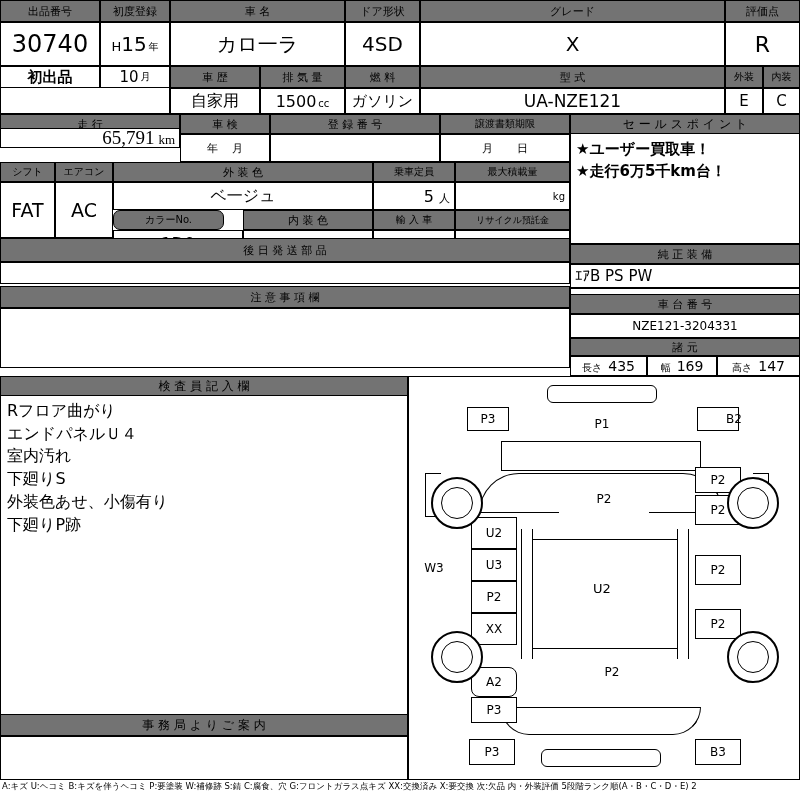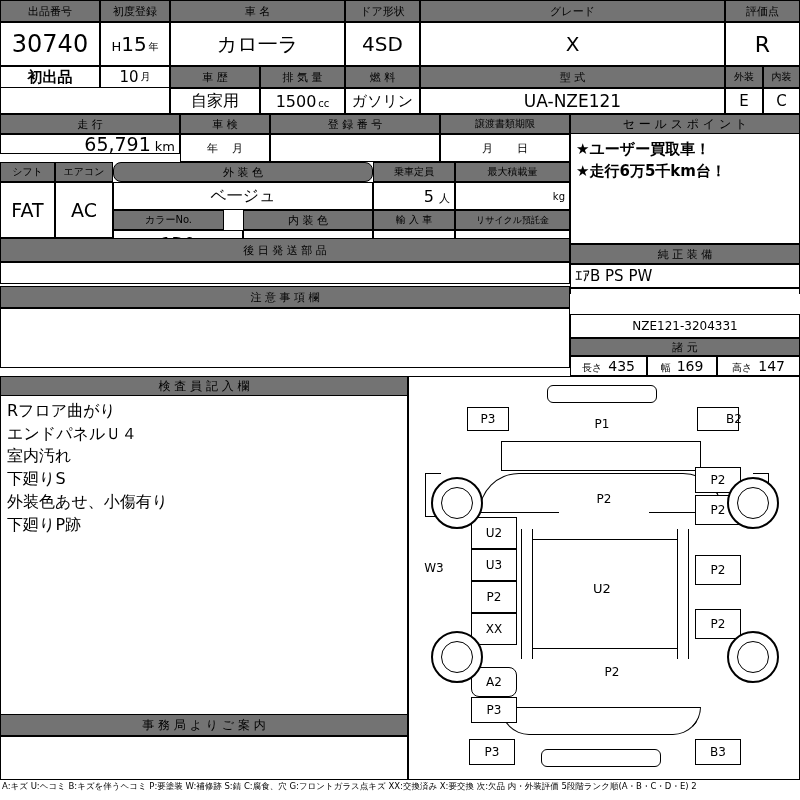--- a/index.html
+++ b/index.html
@@ -196,21 +196,21 @@
   <div class="cell val" style="left:345px;top:88px;width:75px;height:26px;font-size:15px;">ガソリン</div>
   <div class="cell val" style="left:420px;top:88px;width:305px;height:26px;font-size:17px;">UA-NZE121</div>
   <div class="cell val" style="left:725px;top:88px;width:38px;height:26px;font-size:15px;">E</div>
   <div class="cell val" style="left:763px;top:88px;width:37px;height:26px;font-size:15px;">C</div>
 
   <div class="cell hdr" style="left:0;top:114px;width:180px;height:20px;">走 行</div>
   <div class="cell hdr" style="left:180px;top:114px;width:90px;height:20px;">車 検</div>
   <div class="cell hdr" style="left:270px;top:114px;width:170px;height:20px;">登 録 番 号</div>
   <div class="cell hdr" style="left:440px;top:114px;width:130px;height:20px;font-size:10px;">譲渡書類期限</div>
 
-  <div class="cell right" style="left:0;top:134px;width:180px;height:20px;">
+  <div class="cell right" style="left:0;top:128px;width:180px;height:20px;font-family:Liberation Serif, serif;">
     <span class="rowflex">
       <span style="font-size:19px;">65,791</span>
       <span style="font-size:13px;margin-left:4px;">km</span>
     </span>
   </div>
   <div class="cell" style="left:180px;top:134px;width:90px;height:28px;">
     <span class="rowflex" style="gap:14px;">
       <span style="font-size:11px;">年</span>
       <span style="font-size:11px;">月</span>
     </span>
@@ -218,39 +218,39 @@
   <div class="cell" style="left:270px;top:134px;width:170px;height:28px;"></div>
   <div class="cell" style="left:440px;top:134px;width:130px;height:28px;">
     <span class="rowflex" style="gap:24px;">
       <span style="font-size:11px;">月</span>
       <span style="font-size:11px;">日</span>
     </span>
   </div>
 
   <div class="cell hdr sm" style="left:0;top:162px;width:55px;height:20px;">シフト</div>
   <div class="cell hdr sm" style="left:55px;top:162px;width:58px;height:20px;">エアコン</div>
-  <div class="cell hdr" style="left:113px;top:162px;width:260px;height:20px;border-radius:8px;">外 装 色</div>
+  <div class="cell hdr" style="left:113px;top:162px;width:260px;height:20px;">外 装 色</div>
   <div class="cell hdr sm" style="left:373px;top:162px;width:82px;height:20px;">乗車定員</div>
   <div class="cell hdr sm" style="left:455px;top:162px;width:115px;height:20px;">最大積載量</div>
 
   <div class="cell" style="left:113px;top:182px;width:260px;height:28px;font-size:16px;">ベ一ジュ</div>
   <div class="cell right" style="left:373px;top:182px;width:82px;height:28px;">
     <span class="rowflex">
       <span style="font-size:16px;">5</span>
       <span style="font-size:11px;margin-left:5px;">人</span>
     </span>
   </div>
   <div class="cell right" style="left:455px;top:182px;width:115px;height:28px;">
     <span style="font-size:10px;">kg</span>
   </div>
 
   <div class="cell" style="left:0;top:182px;width:55px;height:56px;font-size:19px;">FAT</div>
   <div class="cell" style="left:55px;top:182px;width:58px;height:56px;font-size:19px;">AC</div>
 
-  <div class="cell hdr sm" style="left:113px;top:210px;width:111px;height:20px;">カラーNo.</div>
+  <div class="cell hdr sm" style="left:113px;top:210px;width:111px;height:20px;border-radius:7px;">カラーNo.</div>
   <div class="cell hdr" style="left:243px;top:210px;width:130px;height:20px;">内 装 色</div>
   <div class="cell hdr sm" style="left:373px;top:210px;width:82px;height:20px;">輸 入 車</div>
   <div class="cell hdr xs" style="left:455px;top:210px;width:115px;height:20px;">リサイクル預託金</div>
 
   <div class="cell" style="left:113px;top:230px;width:130px;height:28px;font-size:17px;">1D9</div>
   <div class="cell right" style="left:243px;top:230px;width:130px;height:28px;">
     <span style="font-size:12px;">系</span>
   </div>
   <div class="cell" style="left:373px;top:230px;width:82px;height:28px;"></div>
   <div class="cell right" style="left:455px;top:230px;width:115px;height:28px;">
@@ -270,20 +270,21 @@
   <div class="salespoint" style="left:570px;top:134px;width:230px;height:110px;">
     <div>★ユーザー買取車！</div>
     <div>★走行6万5千km台！</div>
   </div>
 
   <div class="cell hdr" style="left:570px;top:244px;width:230px;height:20px;">純 正 装 備</div>
   <div class="cell left" style="left:570px;top:264px;width:230px;height:24px;font-size:15px;">ｴｱB PS PW</div>
 
   <div class="cell val" style="left:570px;top:288px;width:230px;height:6px;border-bottom:none;"></div>
 
+  <div class="cell hdr" style="left:570px;top:294px;width:230px;height:20px;">車 台 番 号</div>
   <div class="cell" style="left:570px;top:314px;width:230px;height:24px;font-size:12px;">NZE121-3204331</div>
 
   <div class="cell hdr" style="left:570px;top:338px;width:230px;height:18px;font-size:11px;">諸 元</div>
   <div class="cell" style="left:570px;top:356px;width:77px;height:20px;">
     <span class="rowflex" style="gap:6px;">
       <span style="font-size:10px;">長さ</span>
       <span style="font-size:14px;">435</span>
     </span>
   </div>
   <div class="cell" style="left:647px;top:356px;width:70px;height:20px;">

